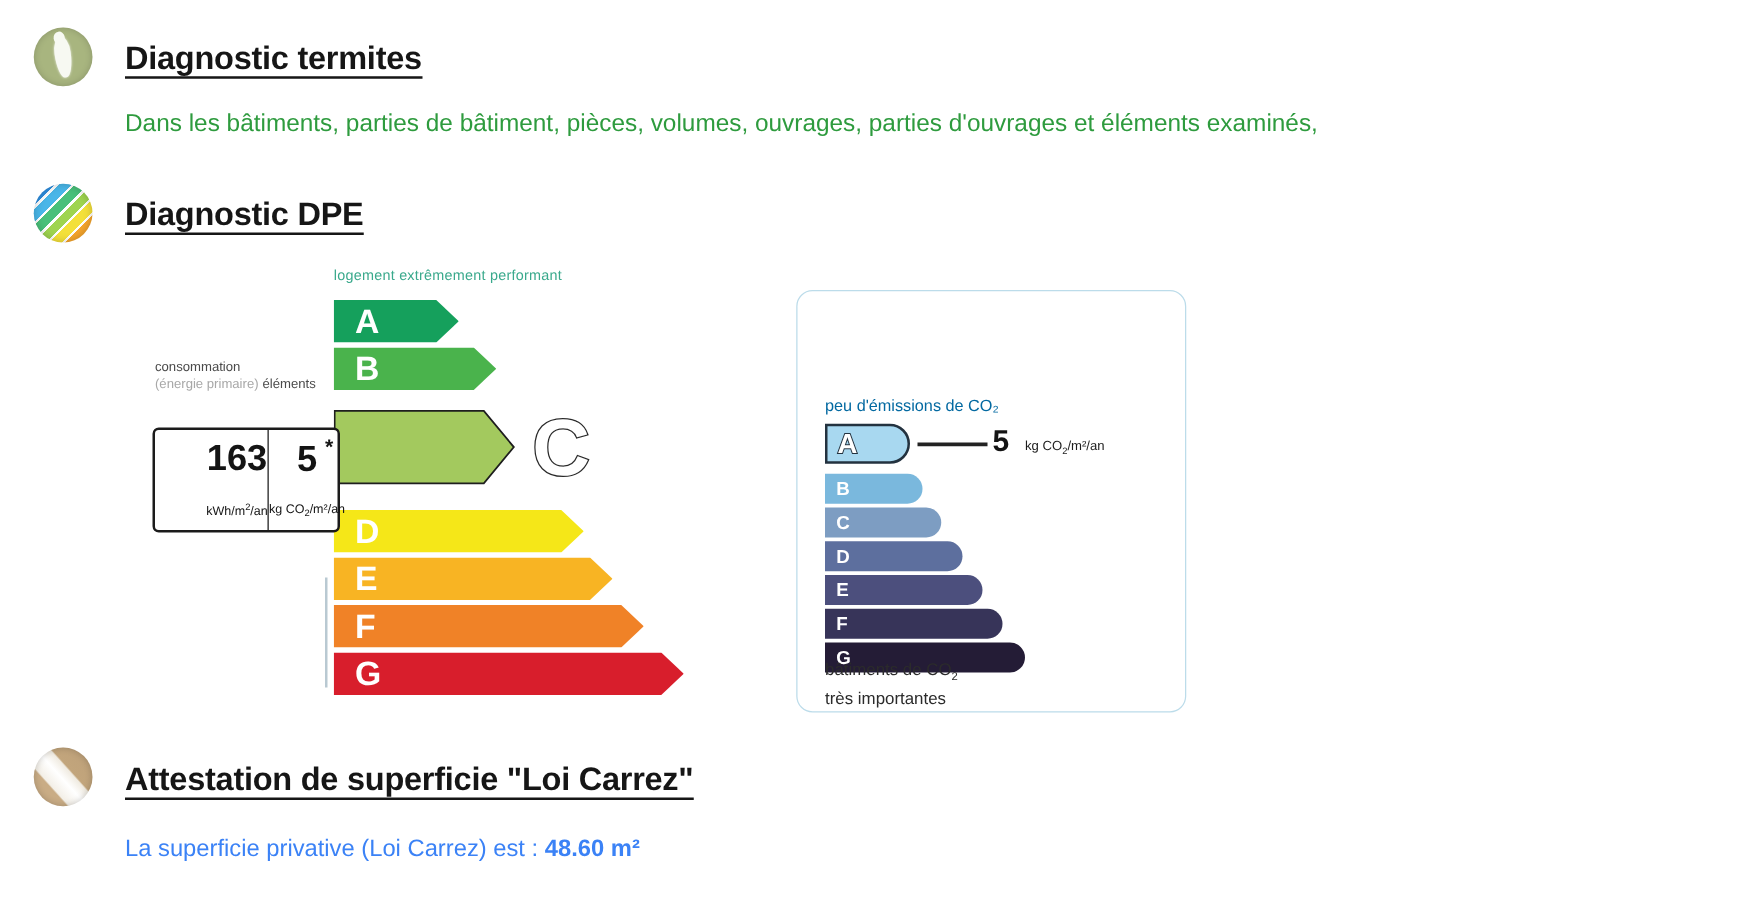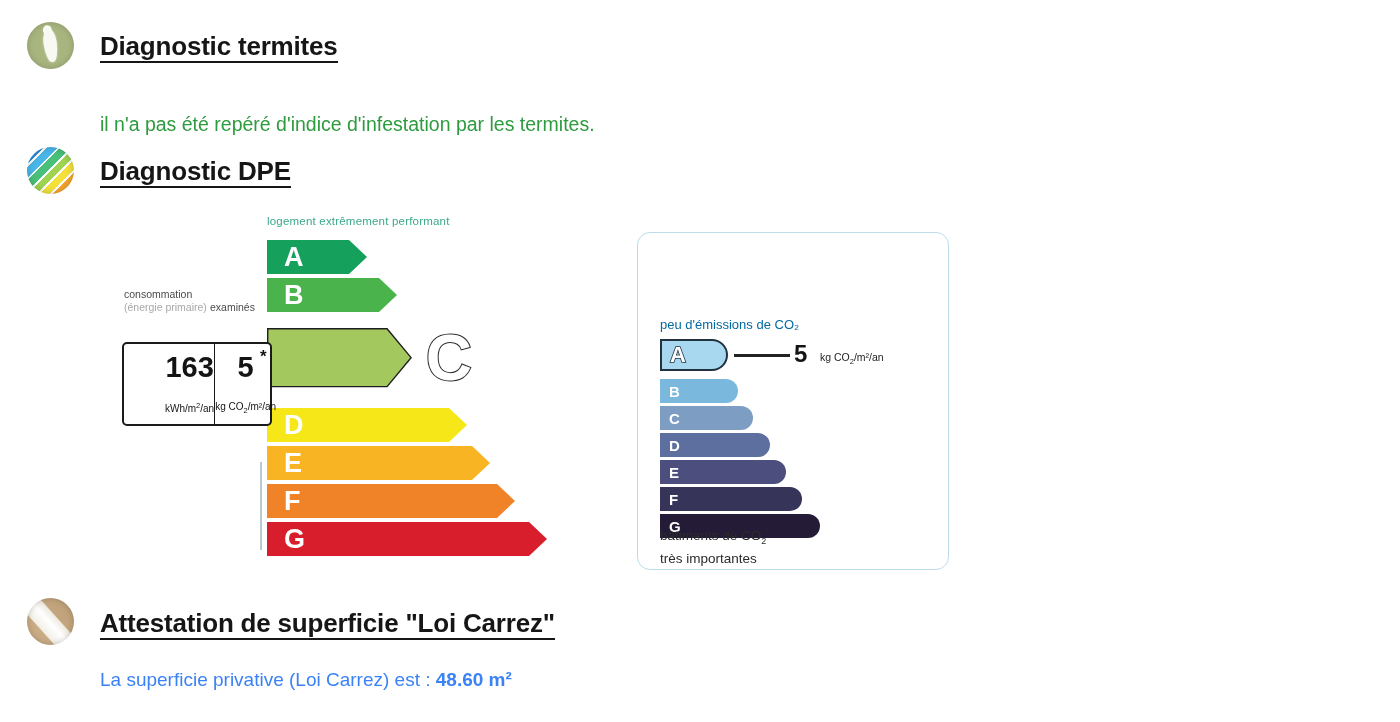--- a/index.html
+++ b/index.html
@@ -221,21 +221,21 @@
 <body>
 
 <div class="page">
 
   <div class="section" style="left:27px;top:22px;">
     <div class="badge badge-termite">
       <div class="bug"></div>
     </div>
   </div>
   <h2 class="heading" style="position:absolute;left:100px;top:33px;">Diagnostic termites</h2>
-  <div class="body-green" style="position:absolute;left:100px;top:112px;">il n'a pas été repéré d'indice d'infestation par les termites.</div>
+  <div class="body-green" style="position:absolute;left:100px;top:87px;">Dans les bâtiments, parties de bâtiment, pièces, volumes, ouvrages, parties d'ouvrages et éléments examinés,</div>
 
   <div class="section" style="left:27px;top:147px;">
     <div class="badge badge-dpe"></div>
   </div>
   <h2 class="heading" style="position:absolute;left:100px;top:158px;">Diagnostic DPE</h2>
 
   <div id="dpe-figure">
 
     <div class="top-caption">logement extrêmement performant</div>
     <div class="bottom-caption">logement extrêmement peu performant</div>
@@ -291,21 +291,21 @@
           <polygon points="0,0 262,0 280,17 262,34 0,34" fill="#d81e2c"></polygon>
         </svg>
         <span class="ltr">G</span>
       </div>
     </div>
 
     <div class="lbl-conso">
       <span>consommation</span><br>
       <span class="dim">(énergie primaire)</span>
     </div>
-    <div class="lbl-emis">examinés</div>
+    <div class="lbl-emis">éléments</div>
 
     <div class="valbox">
       <div class="valcell first">
         <div class="valnum">163</div>
         <div class="valunit"><span>kWh/m</span><sup>2</sup><span>/an</span></div>
       </div>
       <div class="valcell">
         <div class="valnum"><span>5</span><span class="star">*</span></div>
         <div class="valunit"><span>kg CO</span><sub>2</sub><span>/m²/an</span></div>
       </div>

